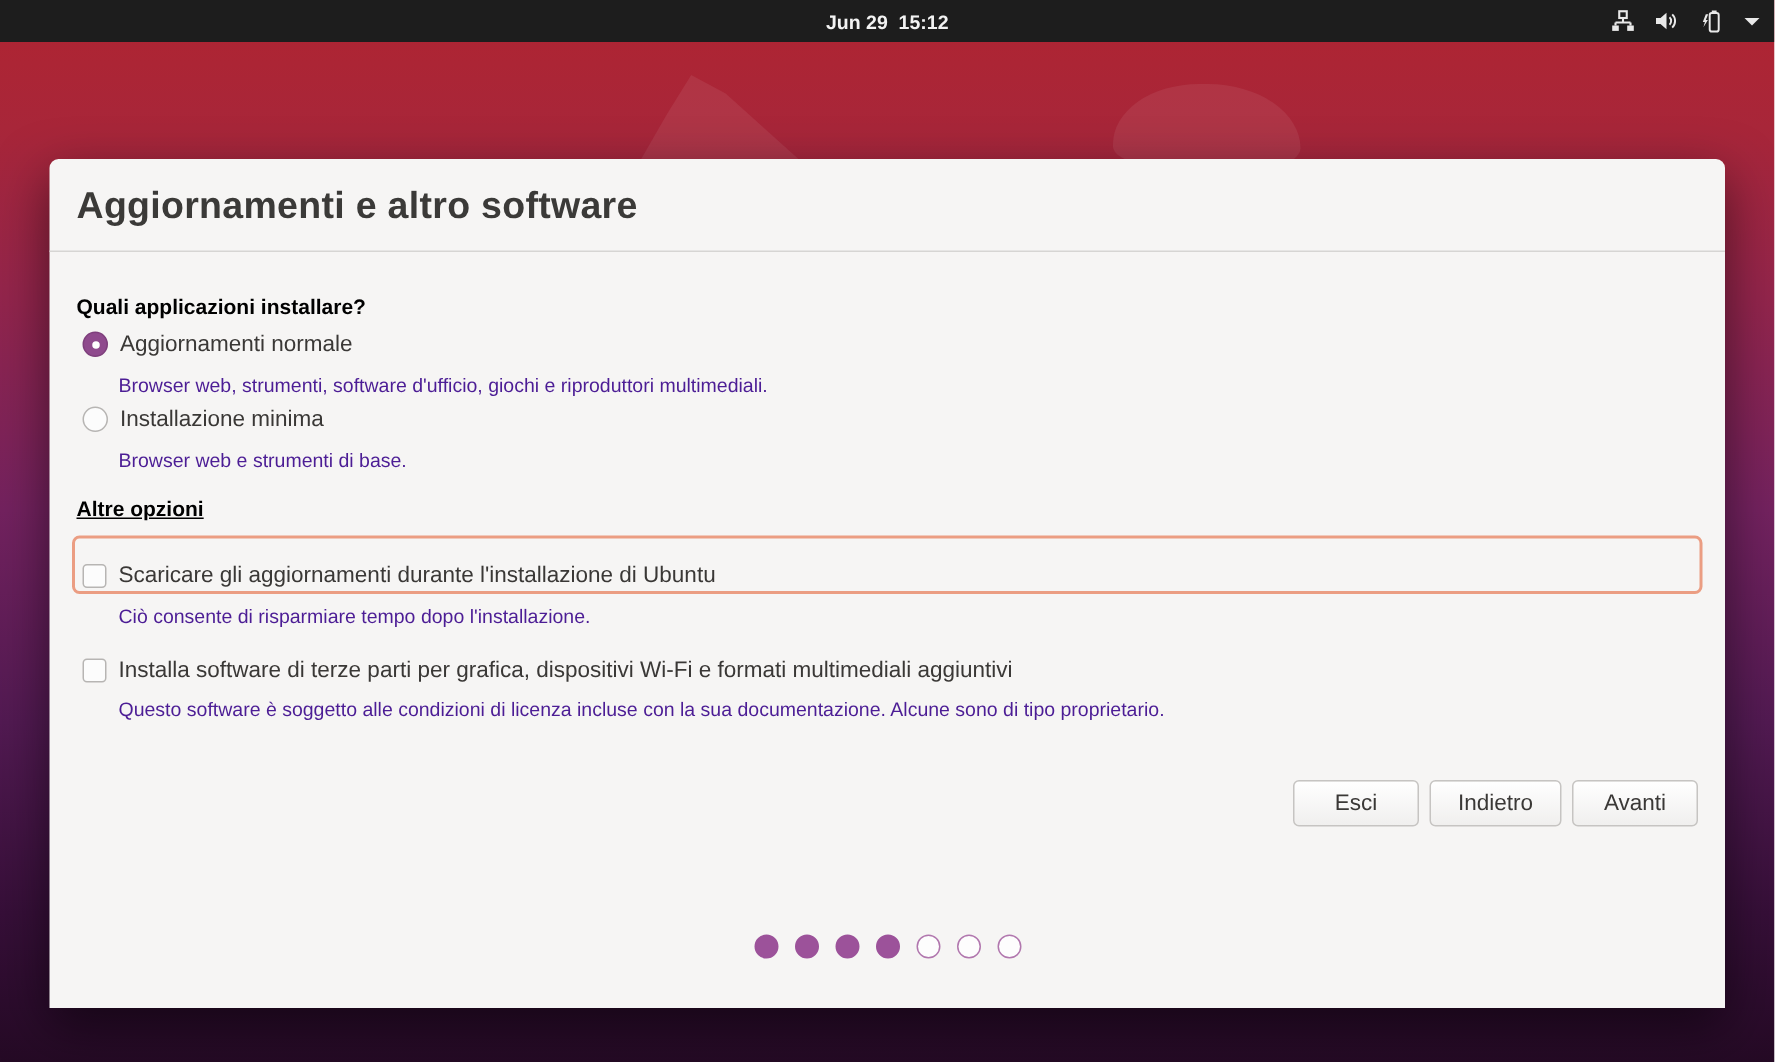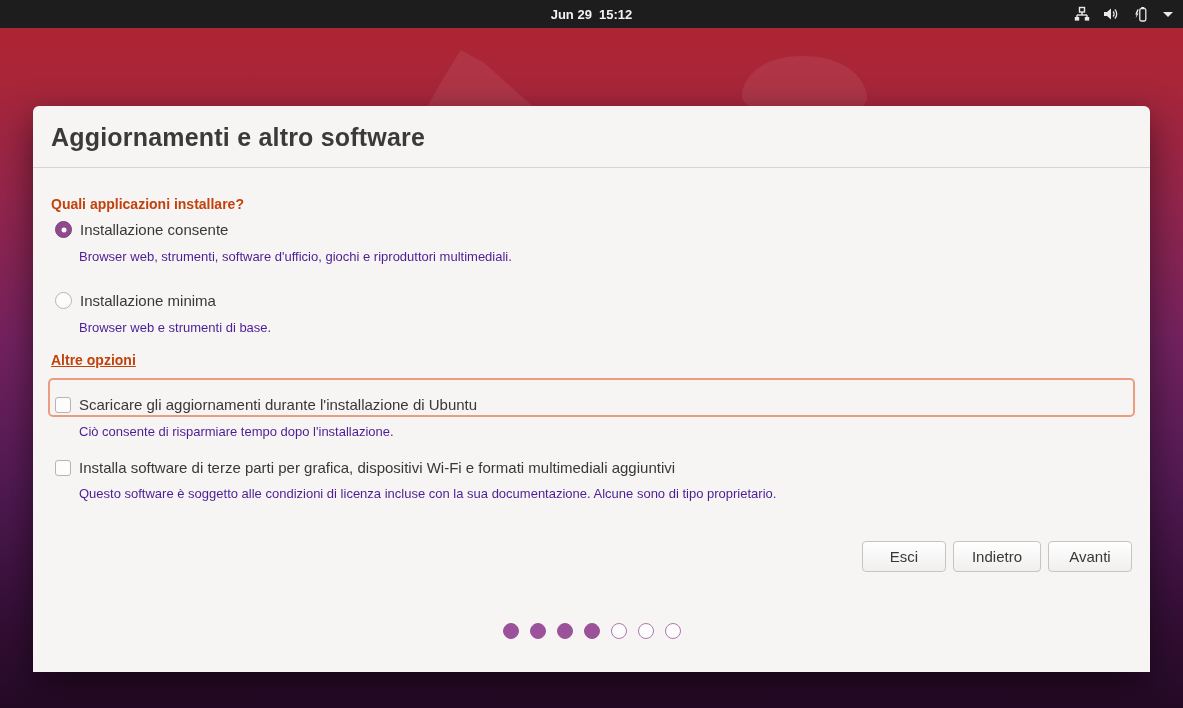--- a/index.html
+++ b/index.html
@@ -43,28 +43,28 @@
     cursor: pointer; display: flex; align-items: center; justify-content: center;
     padding: 0; }
   .close-x { font-size: 12px; font-weight: bold; line-height: 1; }
 
   .page-header { padding: 17px 20px 15px 18px; flex: 0 0 auto; }
   .page-title { font-size: 25px; font-weight: 700; color: #3b3a38; letter-spacing: 0.2px; }
   .separator { height: 1px; background: #d6d5d3; flex: 0 0 auto; }
 
   .content { position: relative; flex: 1 1 auto; padding: 0 18px; }
 
-  .section-heading { font-size: 14px; font-weight: bold; color: #c2410c; }
+  .section-heading { font-size: 14px; font-weight: bold; color: #000000; }
   .q-heading { margin-top: 28px; }
   .o-heading { margin-top: 17px; text-decoration: underline; }
 
   .option-row { display: flex; align-items: center; gap: 8px; margin-left: 4px;
     cursor: pointer; }
   .radio-row1 { margin-top: 9px; }
-  .radio-row2 { margin-top: 28px; align-items: flex-end; }
+  .radio-row2 { margin-top: 7px; align-items: flex-end; }
   .option-label { font-size: 15px; color: #3a3836; }
 
   .radio { width: 17px; height: 17px; border-radius: 50%; background: #fcfcfc;
     border: 1px solid #b7b5b3; flex: 0 0 auto; position: relative; }
   .radio.checked { background: #8f4a8d; border-color: #7e3f7c; }
   .radio.checked::after { content: ""; position: absolute; left: 50%; top: 50%;
     width: 5px; height: 5px; border-radius: 50%; background: #ffffff;
     transform: translate(-50%, -50%); }
 
   .checkbox { width: 16px; height: 16px; border-radius: 3px; background: #fcfcfc;
@@ -141,21 +141,21 @@
       <div class="page-title">Aggiornamenti e altro software</div>
     </div>
     <div class="separator"></div>
 
     <div class="content">
 
       <div class="section-heading q-heading">Quali applicazioni installare?</div>
 
       <div class="option-row radio-row1">
         <span class="radio checked" id="radio-0"></span>
-        <span class="option-label">Installazione consente</span>
+        <span class="option-label">Aggiornamenti normale</span>
       </div>
       <div class="option-desc desc1">Browser web, strumenti, software d'ufficio, giochi e riproduttori multimediali.</div>
 
       <div class="option-row radio-row2">
         <span class="radio" id="radio-1"></span>
         <span class="option-label">Installazione minima</span>
       </div>
       <div class="option-desc desc2">Browser web e strumenti di base.</div>
 
       <div class="section-heading o-heading">Altre opzioni</div>

